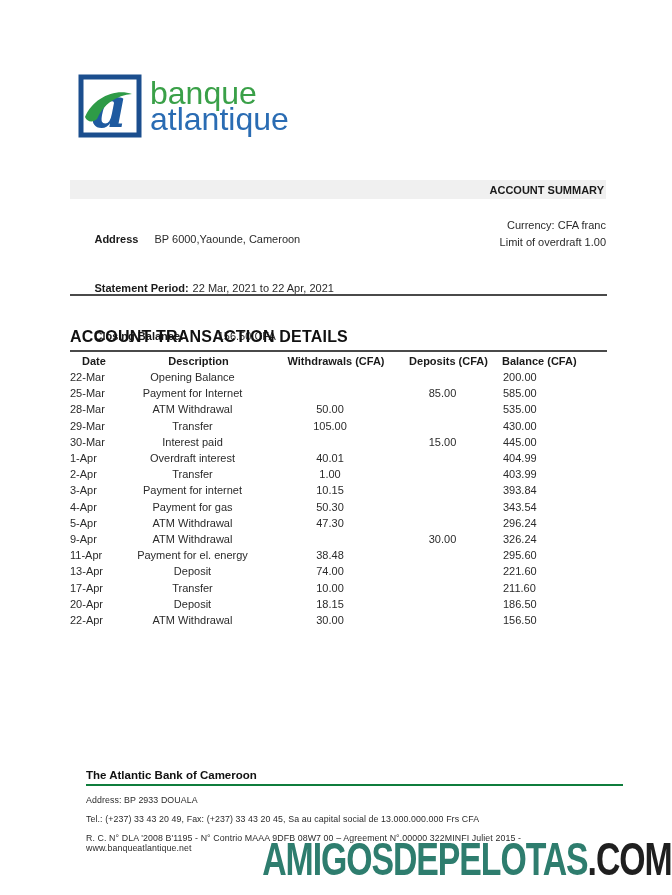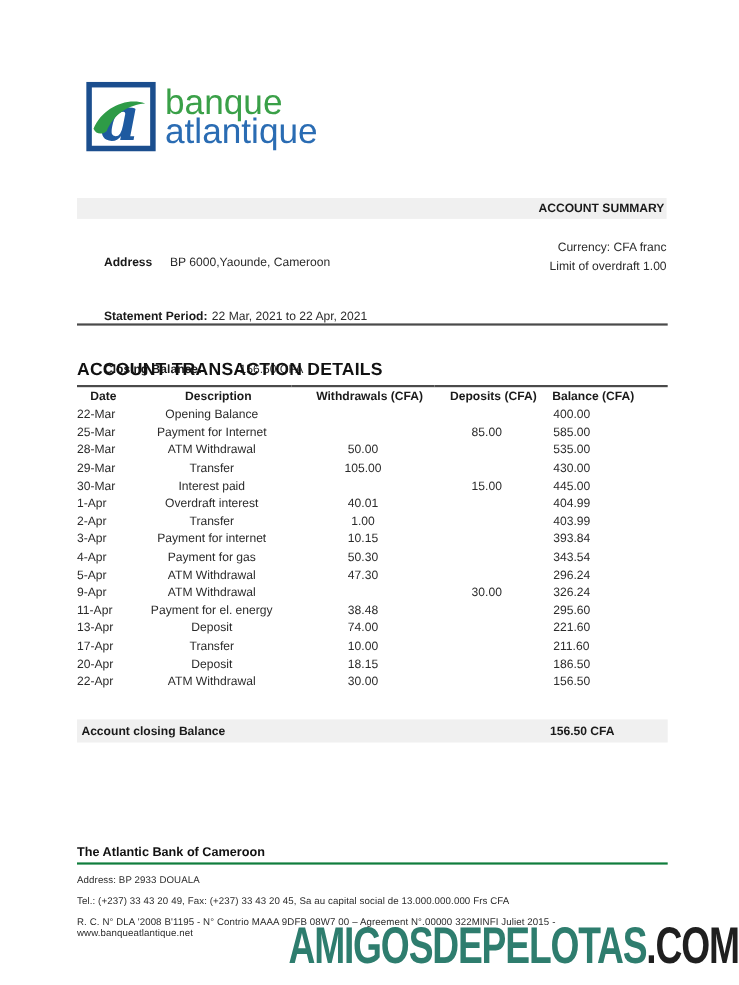--- a/index.html
+++ b/index.html
@@ -48,21 +48,21 @@
   table.tx td:nth-child(5){text-align:left;padding-left:13px;}
   
   .closing-bar{
     position:absolute;top:654px;left:70px;width:537px;height:21px;
     background:#f0f0f0;display:flex;align-items:center;
     font-size:11px;font-weight:bold;color:#1a1a1a;
   }
   .closing-bar .c-label{padding-left:4px;}
   .closing-bar .c-value{position:absolute;left:430px;}
   
-  .footer{position:absolute;top:769px;left:70px;width:537px;}
+  .footer{position:absolute;top:769px;left:86px;width:537px;}
   .bank-name{font-size:11.5px;font-weight:bold;color:#111;}
   .green-rule{width:537px;height:2px;background:#0f7d3c;margin-top:3px;}
   .footer-line{font-size:8.8px;color:#2b2b2b;margin-top:9px;letter-spacing:0.1px;}
   
   .watermark{
     position:absolute;top:831px;right:0;
     font-size:47px;font-weight:bold;letter-spacing:-1.5px;
     transform:scaleX(0.72);transform-origin:right center;
     white-space:nowrap;z-index:5;
   }
@@ -128,21 +128,21 @@
           <th class="th-dep">Deposits (CFA)</th>
           <th class="th-bal">Balance (CFA)</th>
         </tr>
       </thead>
       <tbody>
           <tr>
             <td>22-Mar</td>
             <td>Opening Balance</td>
             <td></td>
             <td></td>
-            <td>400.00</td>
+            <td>200.00</td>
           </tr>
           <tr>
             <td>25-Mar</td>
             <td>Payment for Internet</td>
             <td></td>
             <td>85.00</td>
             <td>585.00</td>
           </tr>
           <tr>
             <td>28-Mar</td>
@@ -239,24 +239,20 @@
             <td>22-Apr</td>
             <td>ATM Withdrawal</td>
             <td>30.00</td>
             <td></td>
             <td>156.50</td>
           </tr>
         </tbody>
     </table>
   </div>
 
-  <div class="closing-bar">
-    <span class="c-label">Account closing Balance</span>
-    <span class="c-value">156.50 CFA</span>
-  </div>
 
   <div class="footer">
     <div class="bank-name">The Atlantic Bank of Cameroon</div>
     <div class="green-rule"></div>
     <div class="footer-line">Address: BP 2933 DOUALA</div>
     <div class="footer-line">Tel.: (+237) 33 43 20 49, Fax: (+237) 33 43 20 45, Sa au capital social de 13.000.000.000 Frs CFA</div>
     <div class="footer-line">R. C. N° DLA '2008 B'1195 - N° Contrio MAAA 9DFB 08W7 00 – Agreement N°.00000 322MINFI Juliet 2015 - www.banqueatlantique.net</div>
   </div>
 
   <div class="watermark">

